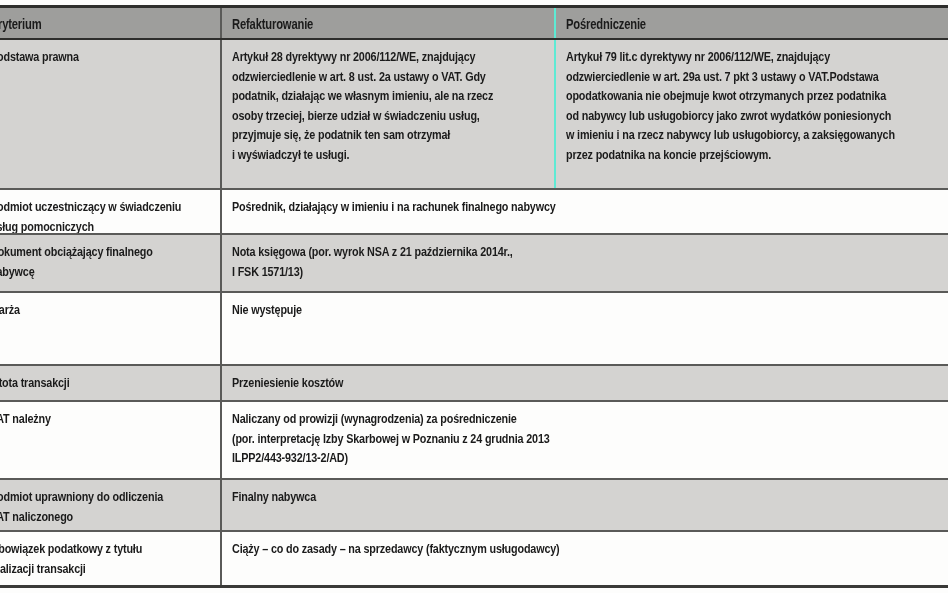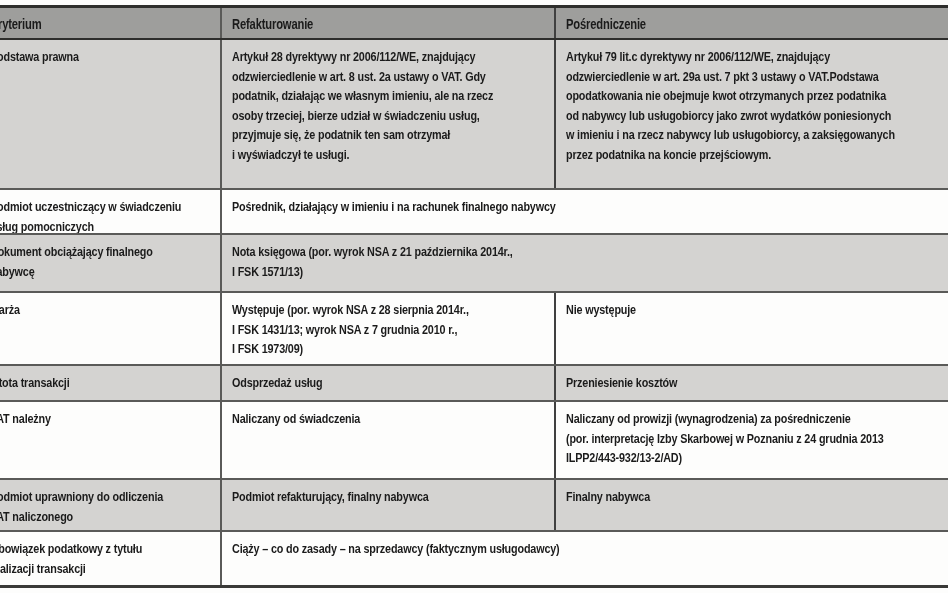--- a/index.html
+++ b/index.html
@@ -38,21 +38,21 @@
   }
 
   .shaded { background: #d4d3d1; }
 
   .cell {
     box-sizing: border-box;
     padding: 7px 0 0 10px;
     overflow: hidden;
   }
   .col1 { width: 242px; border-right: 2px solid #5a5a58; }
-  .col2 { width: 334px; border-right: 2px solid #404040; }
+  .col2 { width: 334px; border-right: 2px solid #5eead4; }
   .col3 { width: 414px; }
 
   .txt {
     display: inline-block;
     white-space: pre;
     font-size: 13.5px;
     line-height: 19.5px;
     font-weight: bold;
     letter-spacing: -0.2px;
     transform: scaleX(0.8);
@@ -110,41 +110,35 @@
           <div class="cell col3"><span class="txt">Pośrednik, działający w imieniu i na rachunek finalnego nabywcy</span></div>
         </div>
         <div class="row r2 shaded">
           <div class="cell col1"><span class="txt">Dokument obciążający finalnego
 nabywcę</span></div>
           <div class="cell col3"><span class="txt">Nota księgowa (por. wyrok NSA z 21 października 2014r.,
 I FSK 1571/13)</span></div>
         </div>
         <div class="row r3">
           <div class="cell col1"><span class="txt">Marża</span></div>
-          <div class="cell col2"><span class="txt">Występuje (por. wyrok NSA z 28 sierpnia 2014r.,
-I FSK 1431/13; wyrok NSA z 7 grudnia 2010 r.,
-I FSK 1973/09)</span></div>
           <div class="cell col3"><span class="txt">Nie występuje</span></div>
         </div>
         <div class="row r4 shaded">
           <div class="cell col1"><span class="txt">Istota transakcji</span></div>
-          <div class="cell col2"><span class="txt">Odsprzedaż usług</span></div>
           <div class="cell col3"><span class="txt">Przeniesienie kosztów</span></div>
         </div>
         <div class="row r5">
           <div class="cell col1"><span class="txt">VAT należny</span></div>
-          <div class="cell col2"><span class="txt">Naliczany od świadczenia</span></div>
           <div class="cell col3"><span class="txt">Naliczany od prowizji (wynagrodzenia) za pośredniczenie
 (por. interpretację Izby Skarbowej w Poznaniu z 24 grudnia 2013
 ILPP2/443-932/13-2/AD)</span></div>
         </div>
         <div class="row r6 shaded">
           <div class="cell col1"><span class="txt">Podmiot uprawniony do odliczenia
 VAT naliczonego</span></div>
-          <div class="cell col2"><span class="txt">Podmiot refakturujący, finalny nabywca</span></div>
           <div class="cell col3"><span class="txt">Finalny nabywca</span></div>
         </div>
         <div class="row r7">
           <div class="cell col1"><span class="txt">Obowiązek podatkowy z tytułu
 realizacji transakcji</span></div>
           <div class="cell col3"><span class="txt">Ciąży – co do zasady – na sprzedawcy (faktycznym usługodawcy)</span></div>
         </div>
       </div>
 
   </div>

